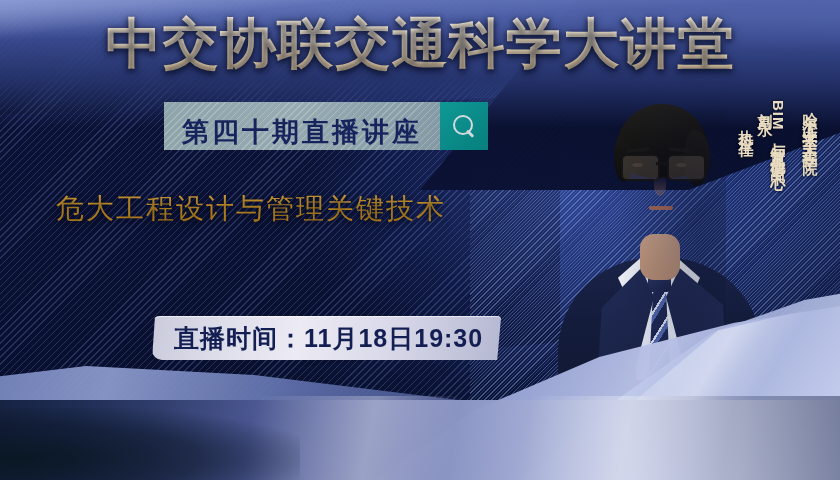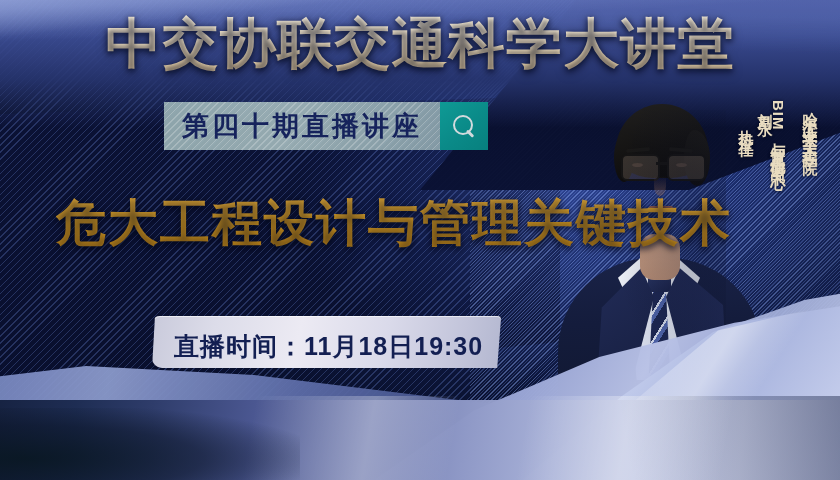--- a/index.html
+++ b/index.html
@@ -343,21 +343,21 @@
     left: 136px; top: 102px;
     width: 352px; height: 48px;
     display: flex;
     align-items: stretch;
   }
   .subtitle-plate {
     position: relative;
     flex: 1;
     background: linear-gradient(100deg, rgba(152,176,180,.92) 0%, rgba(164,186,189,.90) 46%, rgba(146,170,176,.88) 100%);
     display: flex;
-    align-items: center;
+    align-items: flex-end;
     justify-content: center;
     overflow: hidden;
     margin-left: 28px;
   }
   .subtitle-plate::after {
     content: "";
     position: absolute;
     inset: 0;
     background-image: repeating-linear-gradient(
       -45deg,
@@ -401,39 +401,39 @@
     background: #d2dadd;
     border-radius: 2px;
     transform: rotate(45deg);
     transform-origin: left center;
   }
 
   
   .headline {
     position: absolute;
     left: 56px; top: 190px;
-    font-size: 50px;
-    font-weight: 700;
+    font-size: 28px;
+    font-weight: 400;
     letter-spacing: 2px;
     color: #c8901f;
     background: linear-gradient(180deg, #d6a23a 0%, #c8901f 52%, #b97f14 100%);
     -webkit-background-clip: text;
     background-clip: text;
     -webkit-text-fill-color: transparent;
     color: transparent;
     text-shadow: 0 2px 6px rgba(4,8,26,.5);
     filter: drop-shadow(0 2px 3px rgba(3,7,24,.55));
   }
 
   
   .time-pill {
     position: absolute;
     left: 152px; top: 316px;
     height: 44px;
-    padding: 8px 18px 0 22px;
+    padding: 0 18px 0 22px;
     display: flex;
     align-items: center;
     background: linear-gradient(102deg, #c9cadb 0%, #dcdce9 18%, #eceaf3 42%, #dadaea 66%, #c2c4da 88%, #b3b7d0 100%);
     border-radius: 8px 4px 4px 10px;
     box-shadow: 0 2px 8px rgba(6,12,34,.45), inset 0 1px 0 rgba(255,255,255,.6);
     clip-path: polygon(3px 0%, 100% 0%, calc(100% - 4px) 100%, 0% 100%);
   }
   .time-text {
     font-size: 25px;
     font-weight: 700;

